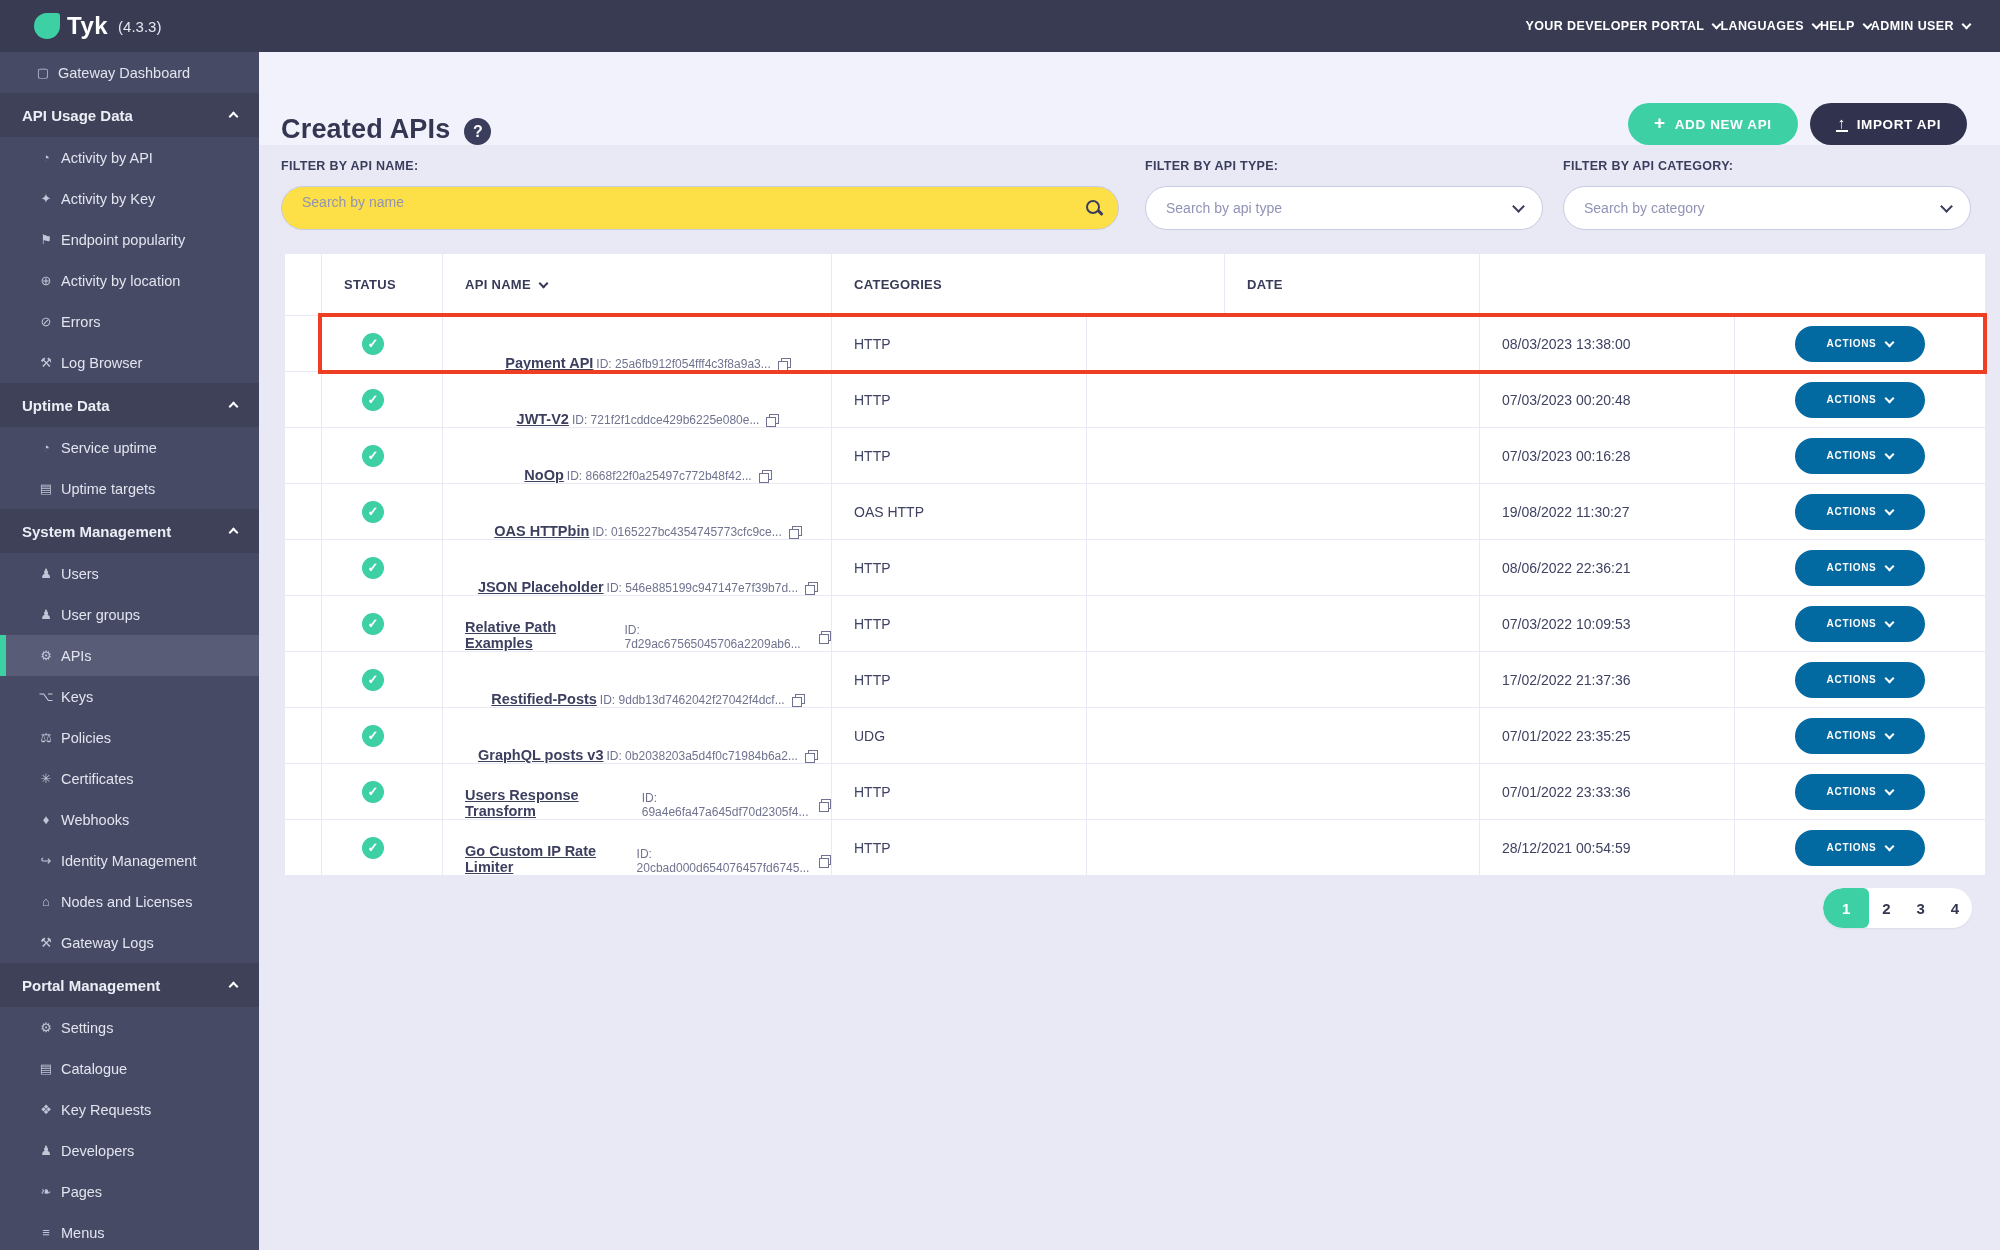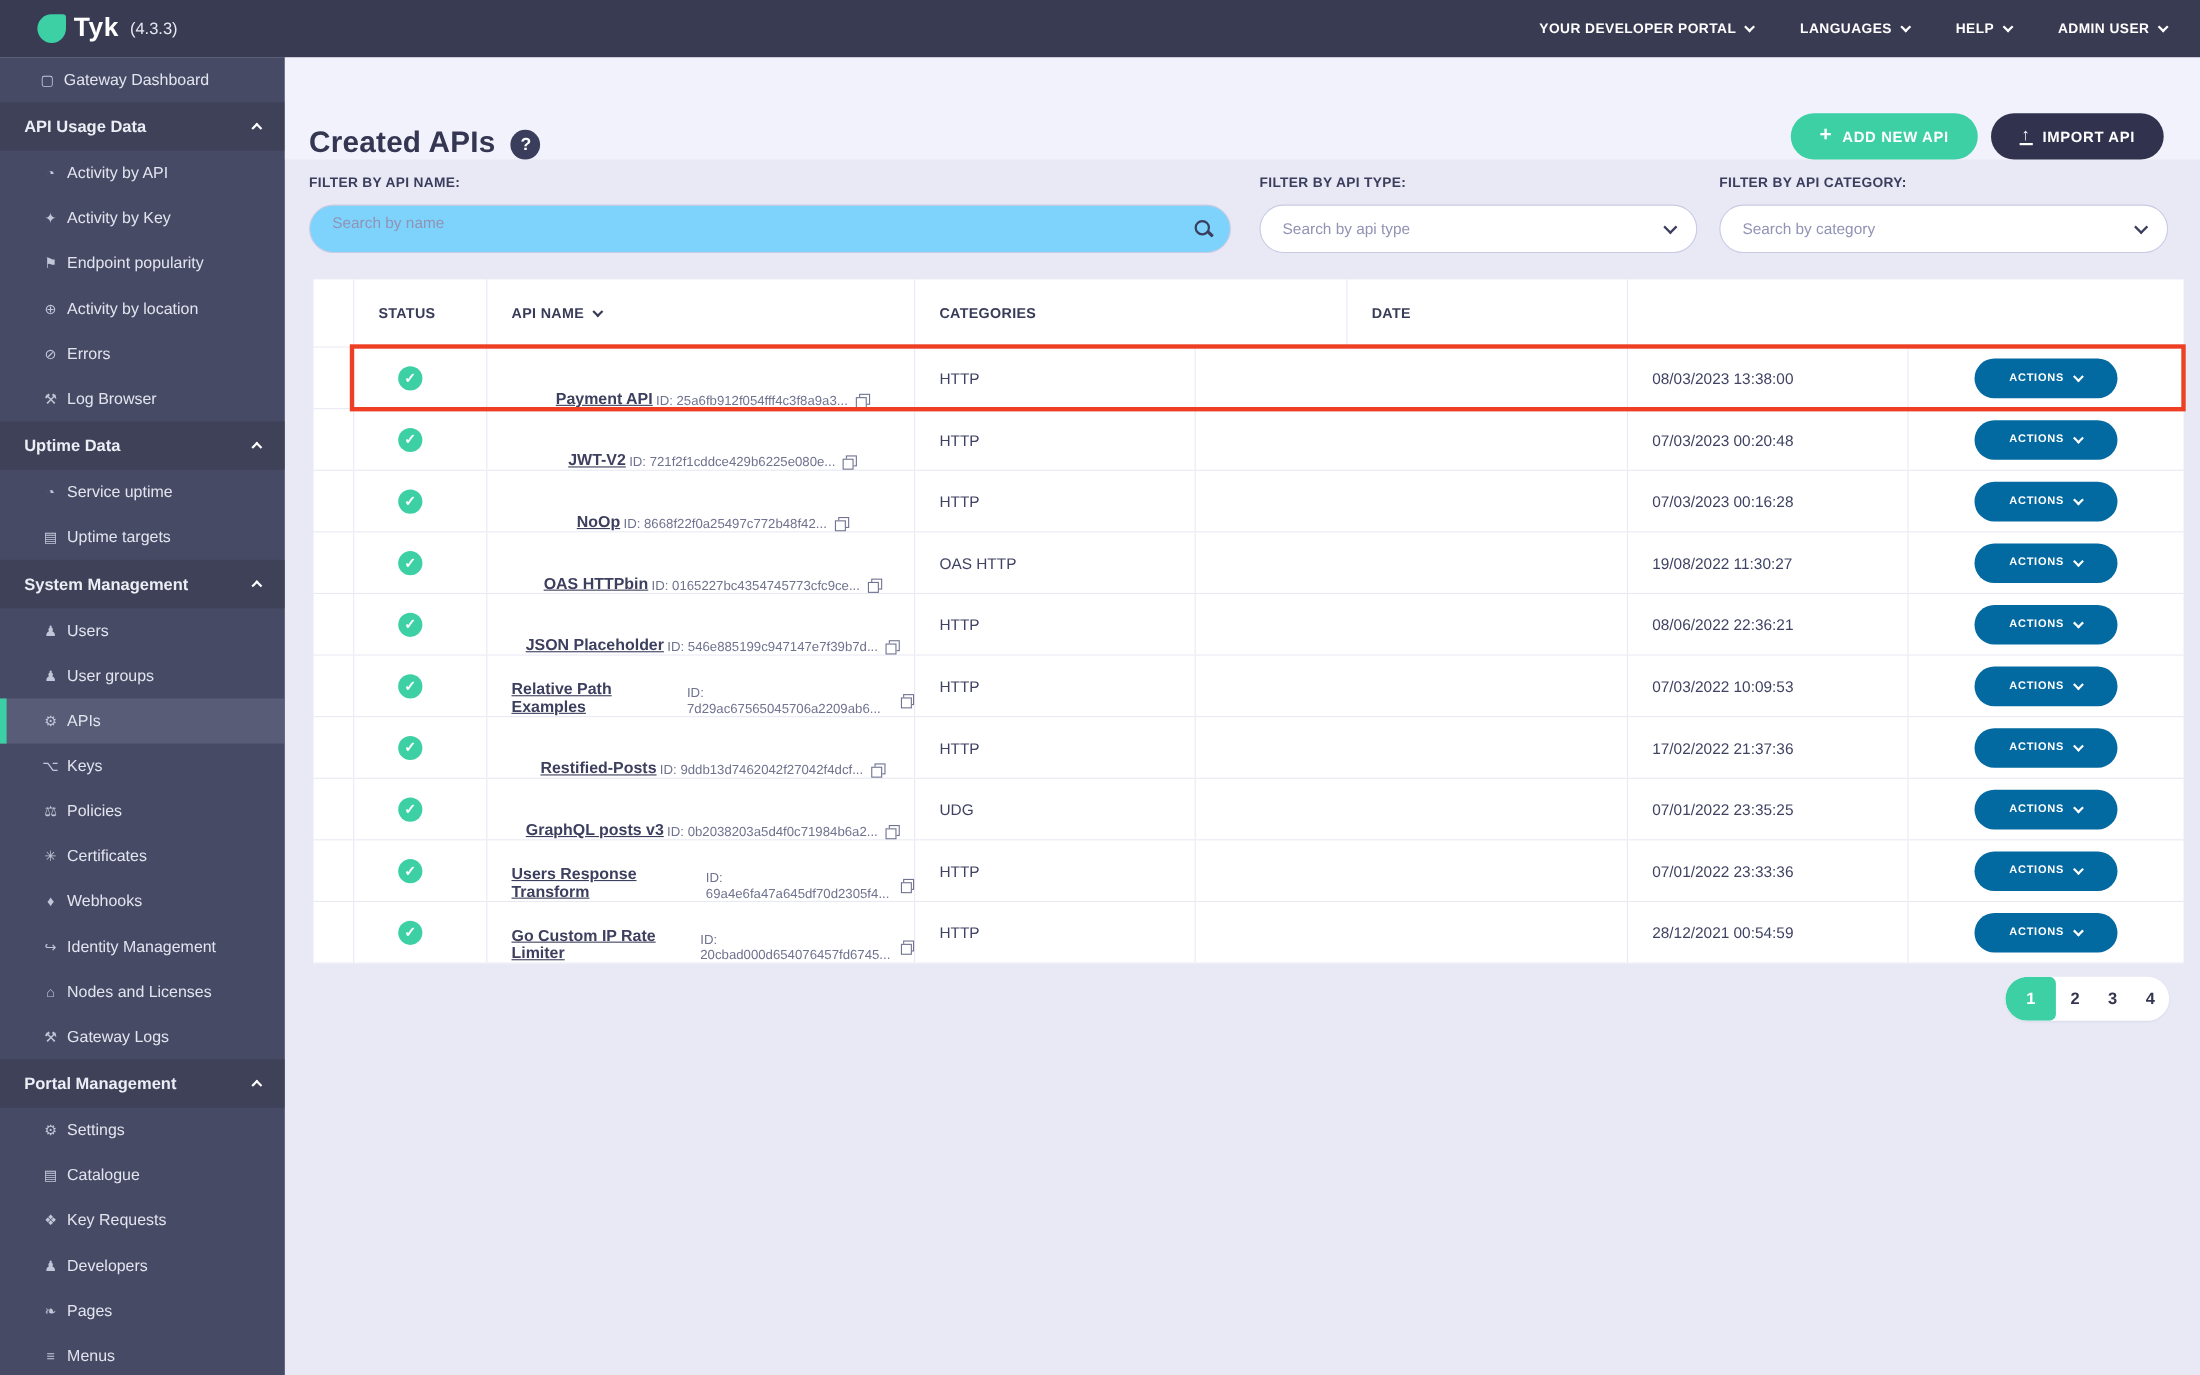--- a/index.html
+++ b/index.html
@@ -7,21 +7,21 @@
     font-family:"Liberation Sans", sans-serif; background:#e8e9f5; }
 
   
   .topbar { position:absolute; left:0; top:0; width:2000px; height:52px;
     background:#383b52; display:flex; align-items:center; z-index:30; }
   .logo-wrap { display:flex; align-items:center; margin-left:34px; }
   .logo-leaf { width:26px; height:26px; background:#3ed0a5;
     border-radius:13px 3px 13px 13px; margin-right:7px; }
   .logo-text { color:#fff; font-size:24px; font-weight:bold; letter-spacing:.5px; }
   .logo-version { color:#e6e7f0; font-size:15px; margin-left:10px; font-weight:400; }
-  .topnav { margin-left:auto; margin-right:30px; display:flex; align-items:center; gap:42px; }
+  .topnav { margin-left:auto; margin-right:30px; display:flex; align-items:center; }
   .nav-item { display:flex; align-items:center; gap:9px; color:#fff;
     font-size:12.5px; font-weight:bold; letter-spacing:.4px; cursor:pointer; }
 
   
   .chev { display:inline-block; width:7px; height:7px;
     border-right:2px solid currentColor; border-bottom:2px solid currentColor;
     transform:rotate(45deg); margin-top:-3px; }
   .chev.up { transform:rotate(225deg); margin-top:3px; }
 
   
@@ -61,21 +61,21 @@
   
   .filters { display:flex; padding:14px 0 24px 22px; }
   .filter-group { display:flex; flex-direction:column; }
   .filter-label { font-size:12.5px; font-weight:bold; color:#3a3d5c;
     letter-spacing:.3px; margin-bottom:13px; }
   .f-name { width:838px; }
   .f-type { width:398px; margin-left:26px; }
   .f-cat  { width:408px; margin-left:20px; }
   .filter-input-wrap { position:relative; }
   .filter-input { width:100%; height:44px; border:1px solid #c9cae4; border-radius:22px;
-    background:#7dd3fc; padding:0 46px 12px 20px; font-size:14px; color:#3a3d5c;
+    background:#fde047; padding:0 46px 12px 20px; font-size:14px; color:#3a3d5c;
     font-family:"Liberation Sans",sans-serif; outline:none; }
   .filter-input::placeholder { color:#9193b5; }
   .fake-select { width:100%; height:44px; border:1px solid #c9cae4; border-radius:22px;
     background:#fff; padding:0 46px 0 20px; font-size:14px; color:#9193b5;
     display:flex; align-items:center; cursor:pointer; }
   .select-chev { position:absolute; right:20px; top:16px; width:9px; height:9px;
     border-right:2px solid #3a3d5c; border-bottom:2px solid #3a3d5c;
     transform:rotate(45deg); pointer-events:none; }
   .search-icon { position:absolute; right:16px; top:13px; width:18px; height:18px; }
   .search-icon::before { content:""; position:absolute; left:1px; top:1px; width:10px;

